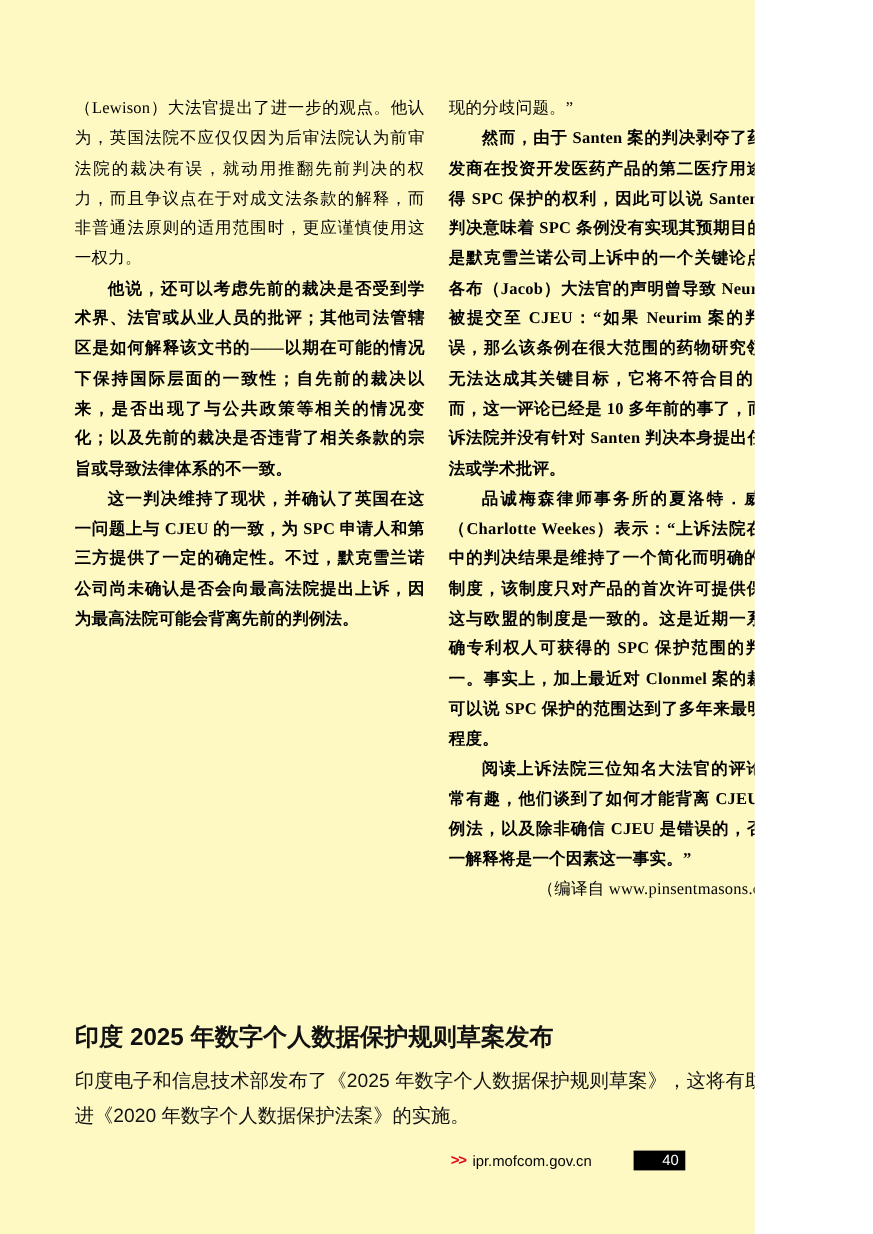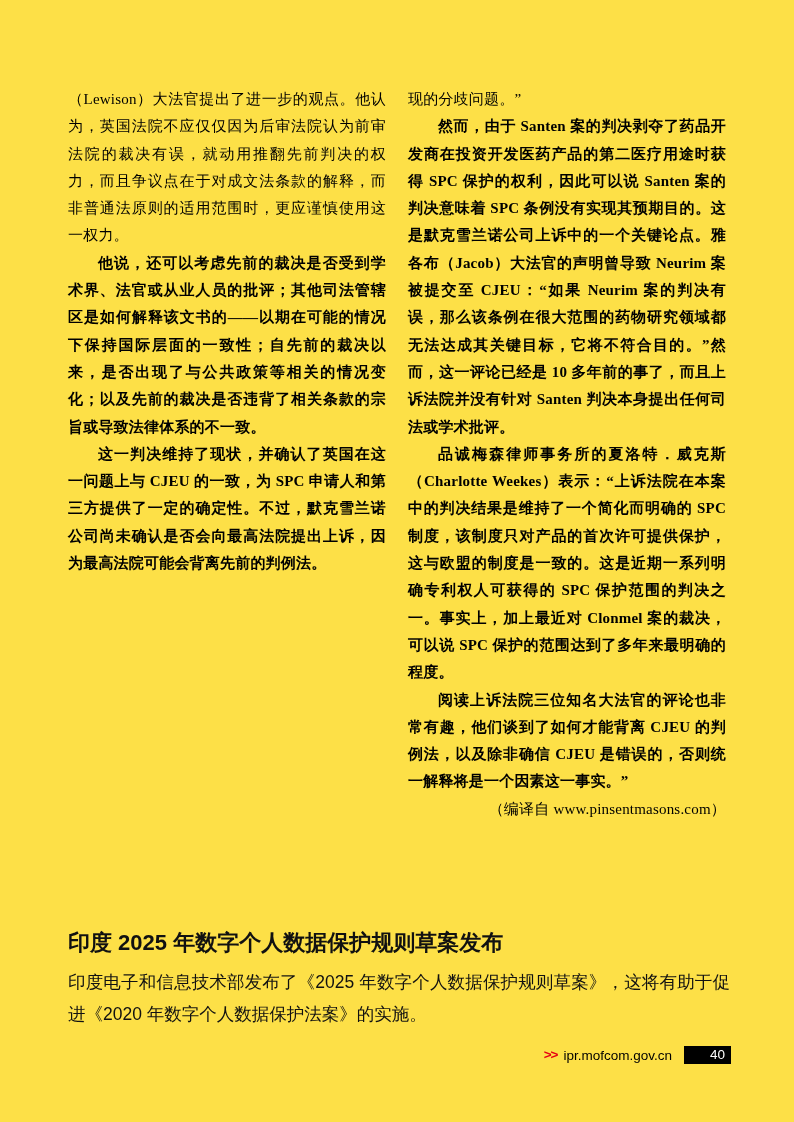--- a/index.html
+++ b/index.html
@@ -1,20 +1,20 @@
 <!DOCTYPE html>
 <html><head>
 <meta charset="utf-8">
 <style>
   html, body { margin: 0; padding: 0; background: #ffffff; }
   .page {
     position: relative;
-    width: 794px;
+    width: 686px;
     height: 1122px;
-    background: #fde047;
+    background: #fef9c3;
     color: #000;
     overflow: hidden;
     font-family: "Liberation Serif", serif;
   }
   .columns {
     position: absolute;
     top: 86px;
     left: 68px;
     width: 658px;
     display: flex;
@@ -118,16 +118,16 @@
   </div>
 
 
   <h2 class="article-title">印度 2025 年数字个人数据保护规则草案发布</h2>
 
   <p class="lead">印度电子和信息技术部发布了《2025 年数字个人数据保护规则草案》，这将有助于促进《2020 年数字个人数据保护法案》的实施。</p>
 
   <div class="footer">
     <span class="chevrons" style="color: rgb(230, 0, 18);">&gt;&gt;</span>
     <span class="url">ipr.mofcom.gov.cn</span>
-    <span class="pagenum" style="background: rgb(0, 0, 0);">40</span>
+    <span class="pagenum" style="background: rgb(0, 0, 0); margin-left: 26px;">40</span>
   </div>
 
 </div>
 
 </body></html>

